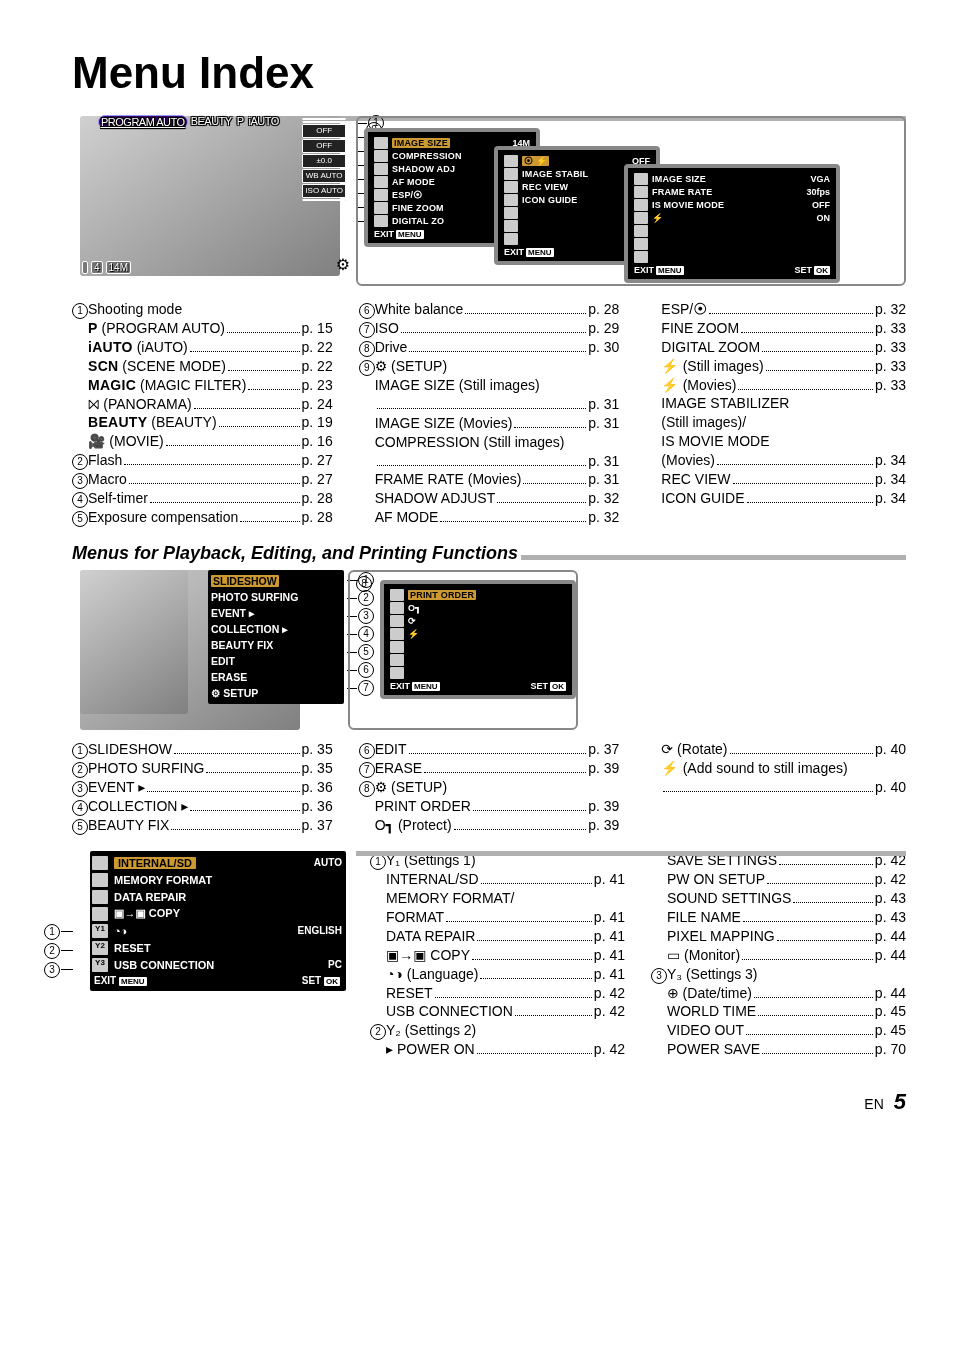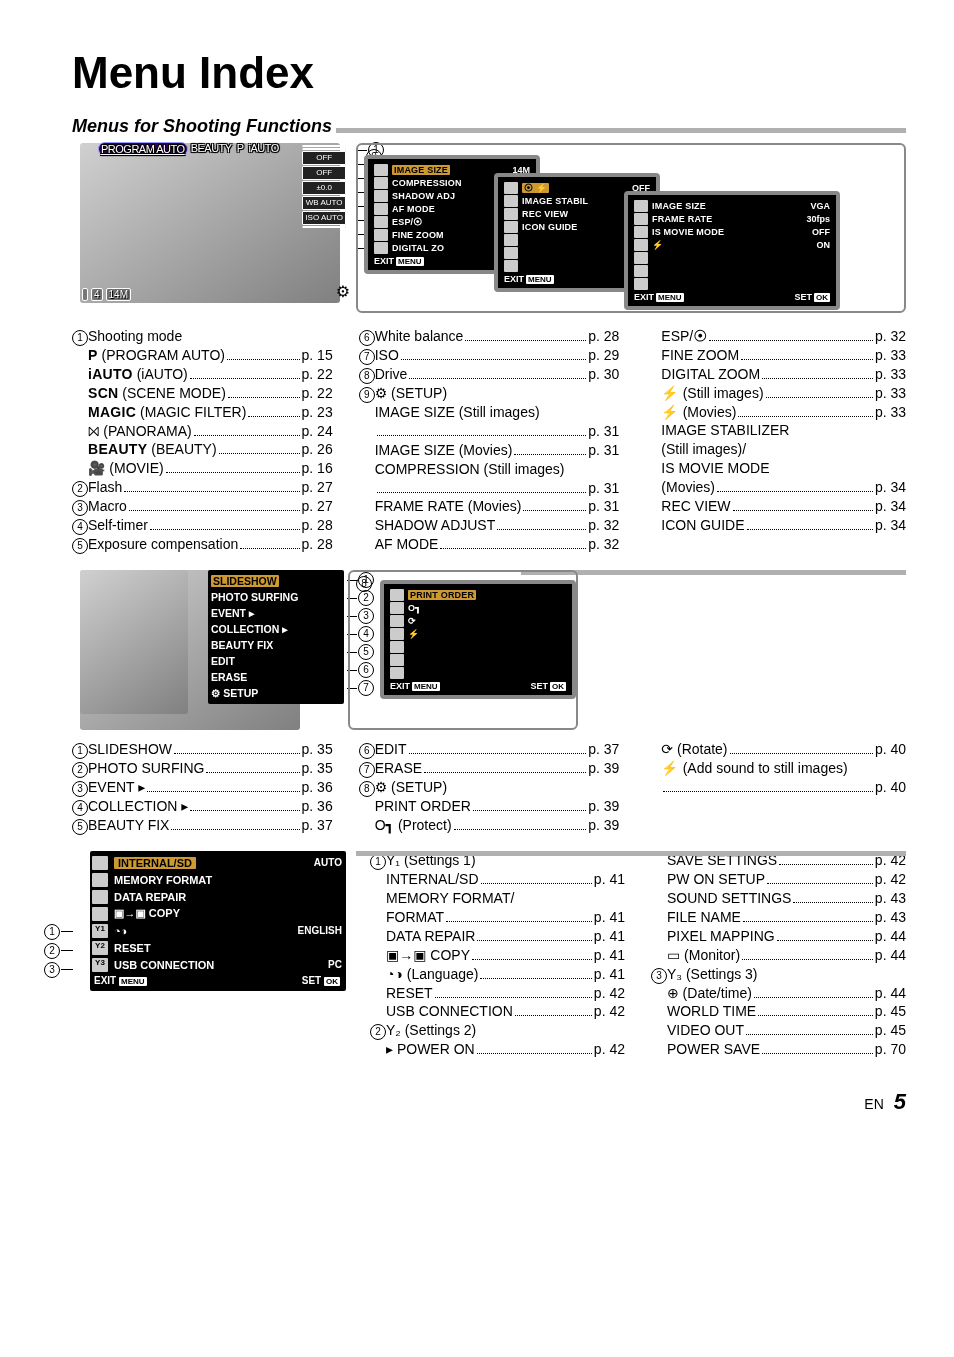--- a/index.html
+++ b/index.html
@@ -269,21 +269,20 @@
     font-size:14px;
   }
   .footer .pg{font-size:22px;font-style:italic;font-weight:bold;}
 </style>
 </head>
 <body>
 
 <h1>Menu Index</h1>
 
 <div class="section-title">
-  <span>Menus for Shooting Functions</span>
   <span class="section-rule" style="width:570px;"></span>
 </div>
 
 <div class="figure-row">
 
   <div class="cam-left photo-placeholder">
     <div class="photo-s1"></div>
     <div class="bar">
       <span class="sel">PROGRAM AUTO</span>
       <span>BEAUTY</span>
@@ -499,21 +498,21 @@
         <span class="pg">p. 23</span>
       </div>
       <div class="idx-line idx-sub">
         <span class="label">⨝ (PANORAMA)</span>
         <span class="dots"></span>
         <span class="pg">p. 24</span>
       </div>
       <div class="idx-line idx-sub">
         <span class="label"><span class="strong-font">BEAUTY</span> (BEAUTY)</span>
         <span class="dots"></span>
-        <span class="pg">p. 26</span>
+        <span class="pg">p. 19</span>
       </div>
       <div class="idx-line idx-sub">
         <span class="label">🎥 (MOVIE)</span>
         <span class="dots"></span>
         <span class="pg">p. 16</span>
       </div>
       <div class="idx-line">
         <span class="circ">2</span> 
         <span class="label">Flash</span>
         <span class="dots"></span>
@@ -645,20 +644,21 @@
       </div>
       <div class="idx-line idx-sub">
         <span class="label">ICON GUIDE</span>
         <span class="dots"></span>
         <span class="pg">p. 34</span>
       </div>
     </div>
 </div>
 
 <div class="section-title" style="margin-top:16px;">
+  <span>Menus for Playback, Editing, and Printing Functions</span>
   <span class="section-rule" style="width:385px;"></span>
 </div>
 
 <div class="sec2-figs">
   <div class="pb-widget">
     <div class="photo-placeholder photo-s1" style="height:160px;width:220px;"></div>
     <div class="photo-placeholder photo-s2"></div>
     <div class="pb-overlay" id="pbov">
         <div class="orow">
           <span class="sel">SLIDESHOW</span>

